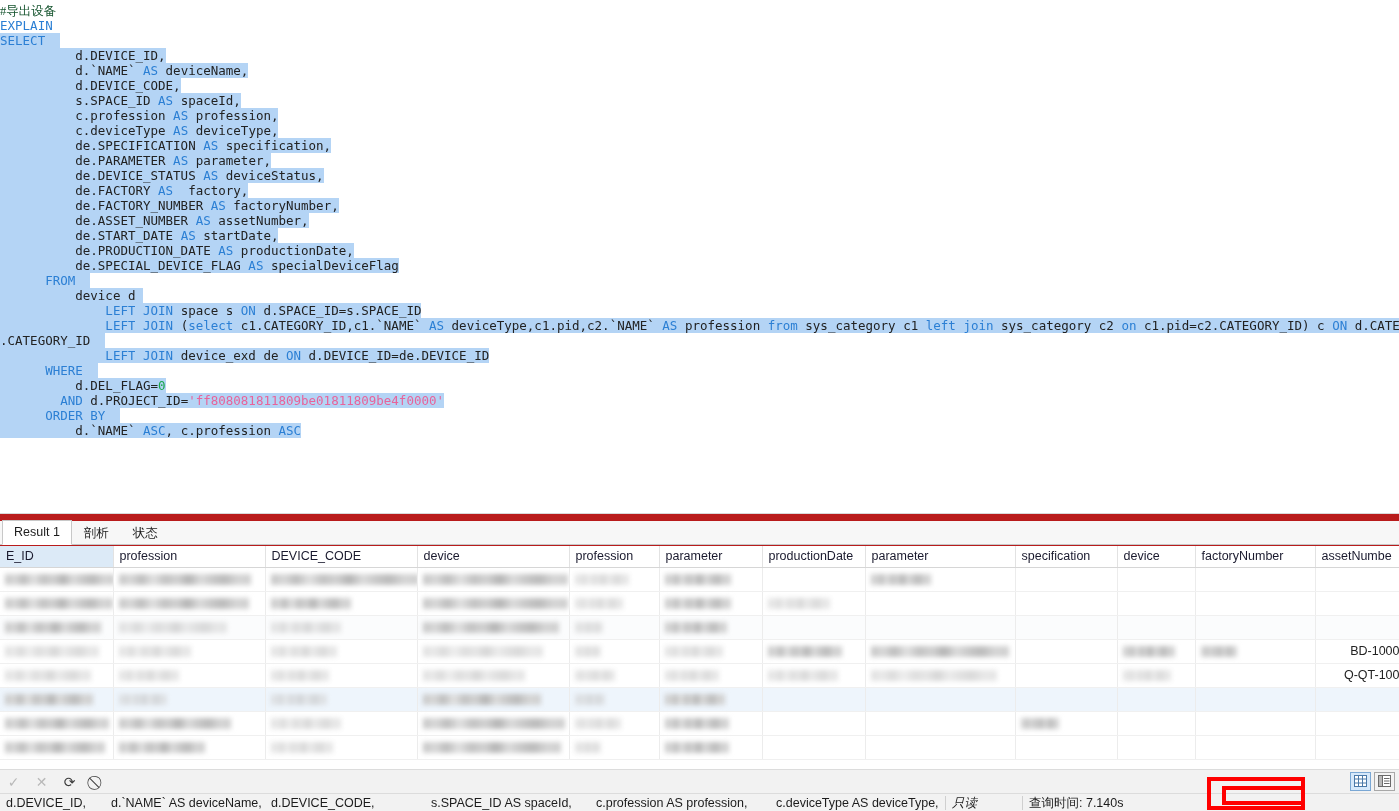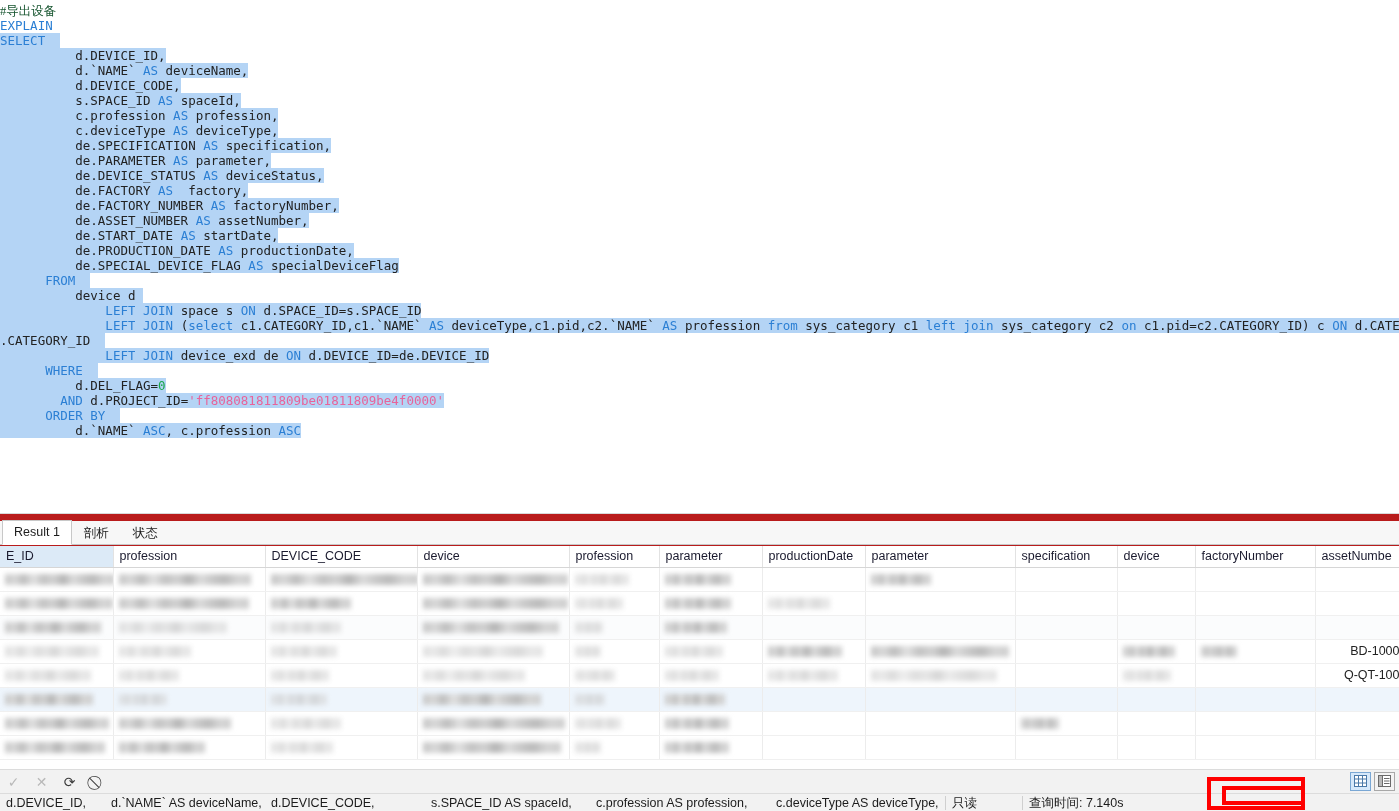--- a/index.html
+++ b/index.html
@@ -370,21 +370,21 @@
     </div>
 
     <div class="status-bar" id="status-bar">
         <div class="sb-cell" style="width: 105px;">d.DEVICE_ID,</div>
         <div class="sb-cell" style="width: 160px;">d.`NAME` AS deviceName,</div>
         <div class="sb-cell" style="width: 160px;">d.DEVICE_CODE,</div>
         <div class="sb-cell" style="width: 165px;">s.SPACE_ID AS spaceId,</div>
         <div class="sb-cell" style="width: 180px;">c.profession AS profession,</div>
         <div class="sb-cell" style="width: 175px;">c.deviceType AS deviceType,</div>
         <div class="sb-sep"></div>
-        <div class="sb-cell" style="width: 76px;">只读</div>
+        <div class="sb-cell" style="width: 76px; font-style: italic;">只读</div>
         <div class="sb-sep"></div>
         <div class="sb-cell">查询时间: 7.140s</div>
       </div>
   </div>
 
   <div class="annot" id="annot-outer"></div>
   <div class="annot" id="annot-inner"></div>
 
 </div>
 

